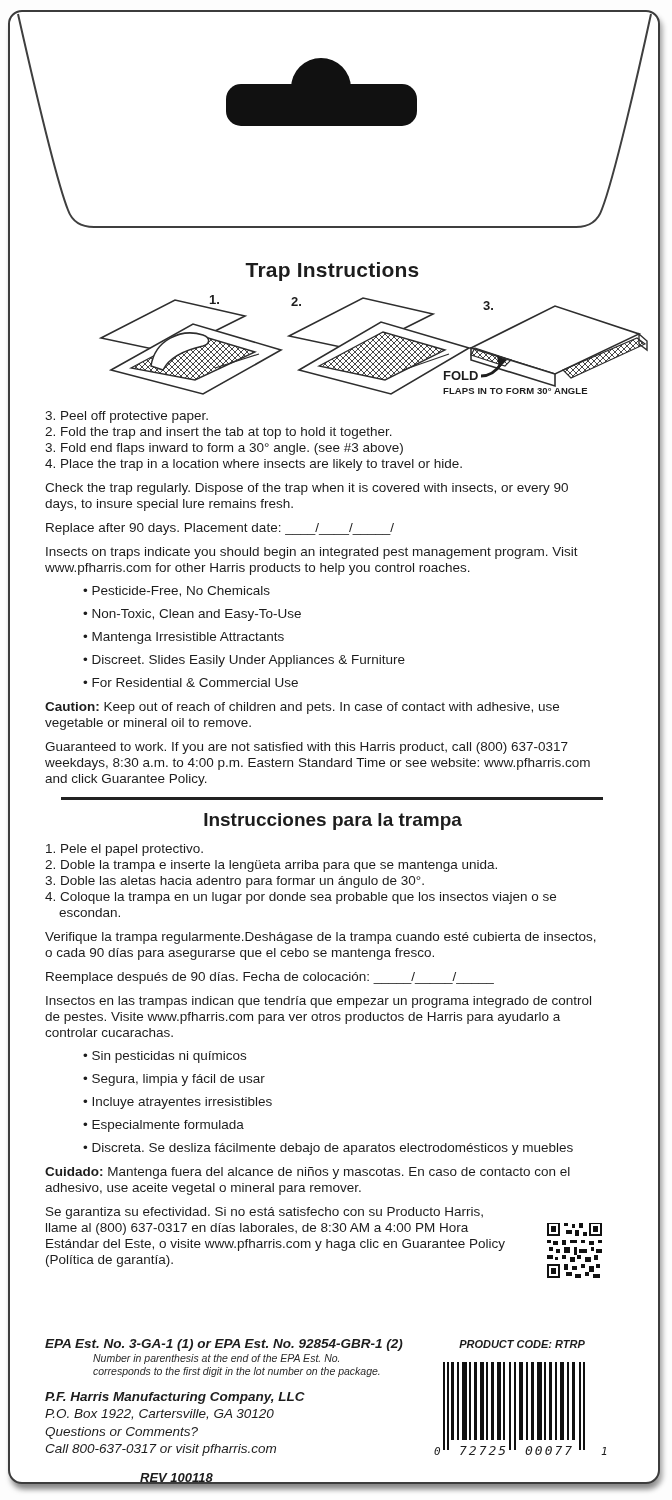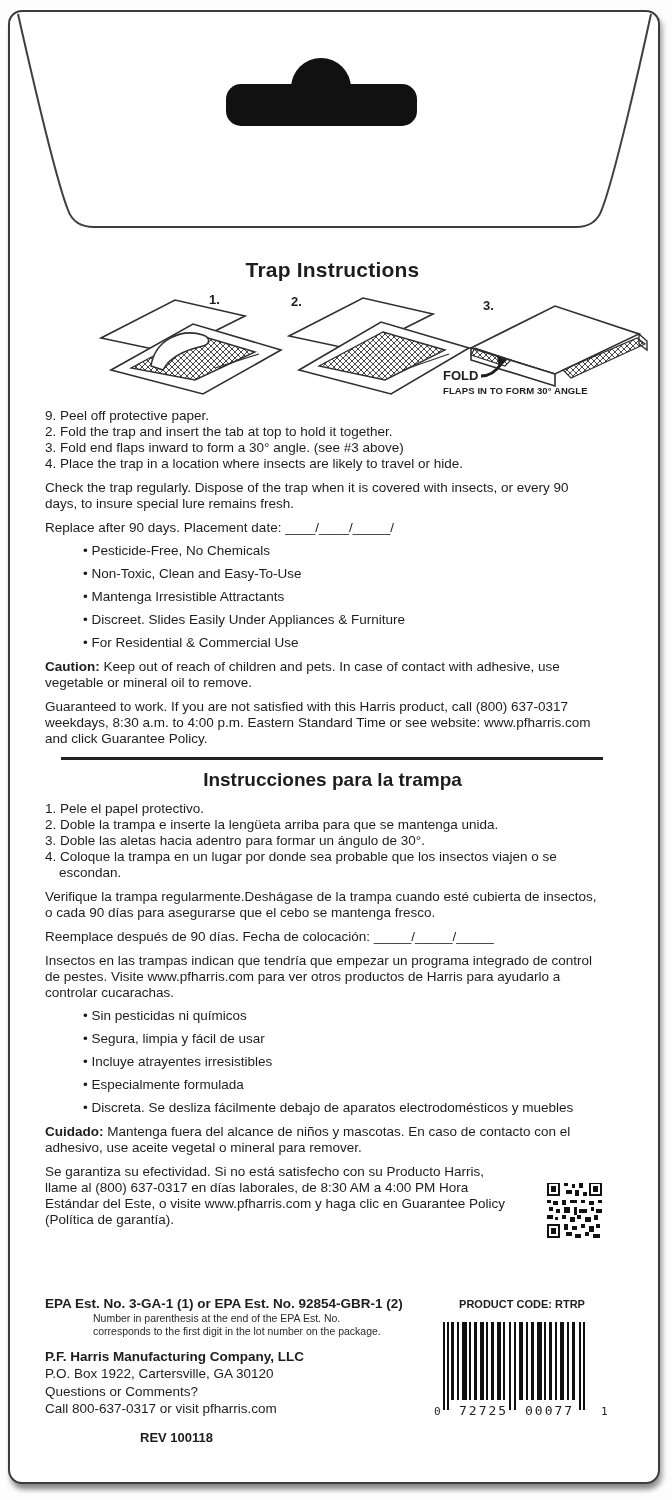--- a/index.html
+++ b/index.html
@@ -23,21 +23,21 @@
   .steps{margin-top:10px;font-size:13.5px;line-height:16px;}
   .steps div{padding-left:14px;text-indent:-14px;}
   p.body{margin:8px 16px 0 0;font-size:13.5px;line-height:16px;max-width:570px;}
   .bullets{margin-top:4px;margin-left:38px;}
   .bullets div{margin-top:7px;font-size:13.5px;line-height:16px;}
   .divider{margin:10px 0 0 16px;width:542px;height:2.5px;background:#222;border:none;}
   .es-title{margin:9px 0 0 0;text-align:center;font-size:19px;font-weight:bold;}
   .garantia-row{display:flex;margin-top:8px;gap:40px;}
   .garantia-row p{flex:0 0 462px;margin:0;font-size:13.5px;line-height:16px;}
   .qr{margin-left:auto;margin-right:18px;width:92px;height:92px;}
-  .footer{display:flex;margin-top:40px;}
+  .footer{display:flex;margin-top:40px;font-style:italic;}
   .f-left{flex:1 1 auto;}
   .epa-bold{font-size:13.5px;font-weight:bold;line-height:16px;}
   .epa-note{font-size:10.5px;line-height:13px;color:#2a2a2a;margin-left:48px;}
   .company{margin-top:10px;font-size:13.5px;line-height:17.5px;}
   .company .b{font-weight:bold;}
   .rev{margin:12px 0 0 95px;font-size:13px;font-weight:bold;}
   .f-right{flex:0 0 196px;text-align:center;padding-top:2px;}
   .pcode{font-size:11px;font-weight:bold;white-space:nowrap;}
   .barcode{margin-top:12px;width:178px;height:96px;}
   text{fill:#1d1d1d;}
@@ -91,28 +91,29 @@
           <polygon points="122,84 196,52 204,58 130,92" fill="url(#hatch)" stroke="#2e2e2e" stroke-width="1.2"></polygon>
           <path d="M 40,90 Q 52,90 60,78" fill="none" stroke="#1d1d1d" stroke-width="3"></path>
           <polygon points="56,70 66,74 58,82" fill="#1d1d1d"></polygon>
           <text x="42" y="24" class="dnum">3.</text>
           <text x="2" y="94" class="dnum">FOLD</text>
           <text x="2" y="108" class="dcap">FLAPS IN TO FORM 30° ANGLE</text>
         </svg>
       </div>
 
       <div class="steps">
-        <div>9. Peel off protective paper.</div>
+        <div>3. Peel off protective paper.</div>
         <div>2. Fold the trap and insert the tab at top to hold it together.</div>
         <div>3. Fold end flaps inward to form a 30° angle. (see #3 above)</div>
         <div>4. Place the trap in a location where insects are likely to travel or hide.</div>
       </div>
 
       <p class="body">Check the trap regularly. Dispose of the trap when it is covered with insects, or every 90 days, to insure special lure remains fresh.</p>
       <p class="body">Replace after 90 days. Placement date:  ____/____/_____/</p>
+      <p class="body">Insects on traps indicate you should begin an integrated pest management program. Visit www.pfharris.com for other Harris products to help you control roaches.</p>
 
       <div class="bullets">
         <div>• Pesticide-Free, No Chemicals</div>
         <div>• Non-Toxic, Clean and Easy-To-Use</div>
         <div>• Mantenga Irresistible Attractants</div>
         <div>• Discreet. Slides Easily Under Appliances &amp; Furniture</div>
         <div>• For Residential &amp; Commercial Use</div>
       </div>
 
       <p class="body"><b>Caution:</b><span> Keep out of reach of children and pets. In case of contact with adhesive, use vegetable or mineral oil to remove.</span></p>

